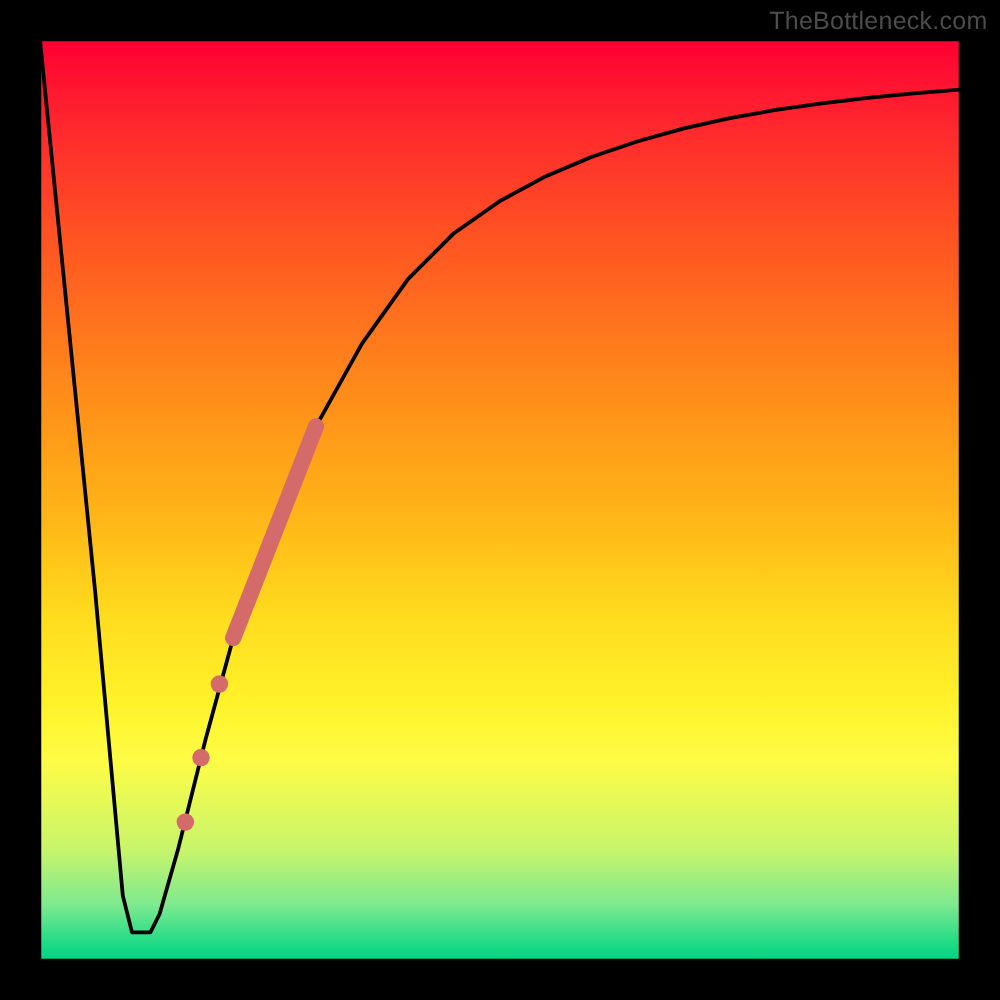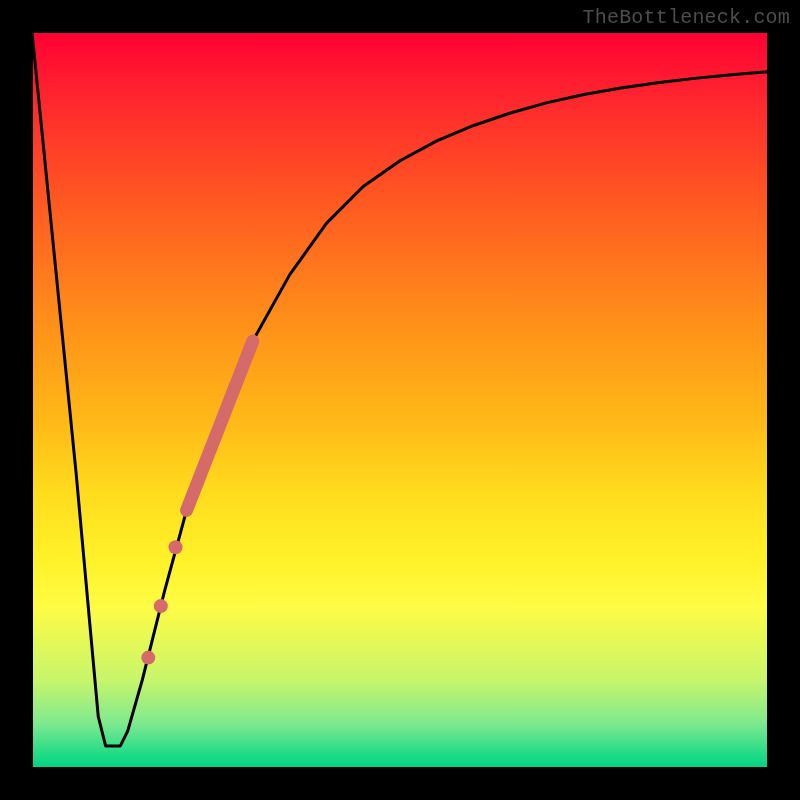--- a/index.html
+++ b/index.html
@@ -9,21 +9,20 @@
     height: 800px;
     overflow: hidden;
     background: #000;
     font-family: Arial, Helvetica, sans-serif;
   }
   .frame {
     position: relative;
     width: 800px;
     height: 800px;
     background: #000;
-    font-family: Liberation Mono, monospace;
   }
   .plot-area {
     position: absolute;
     left: 32px;
     top: 32px;
     width: 736px;
     height: 736px;
     background: linear-gradient(to bottom,
       #ff0033 0%,
       #ff2a2d 10%,

